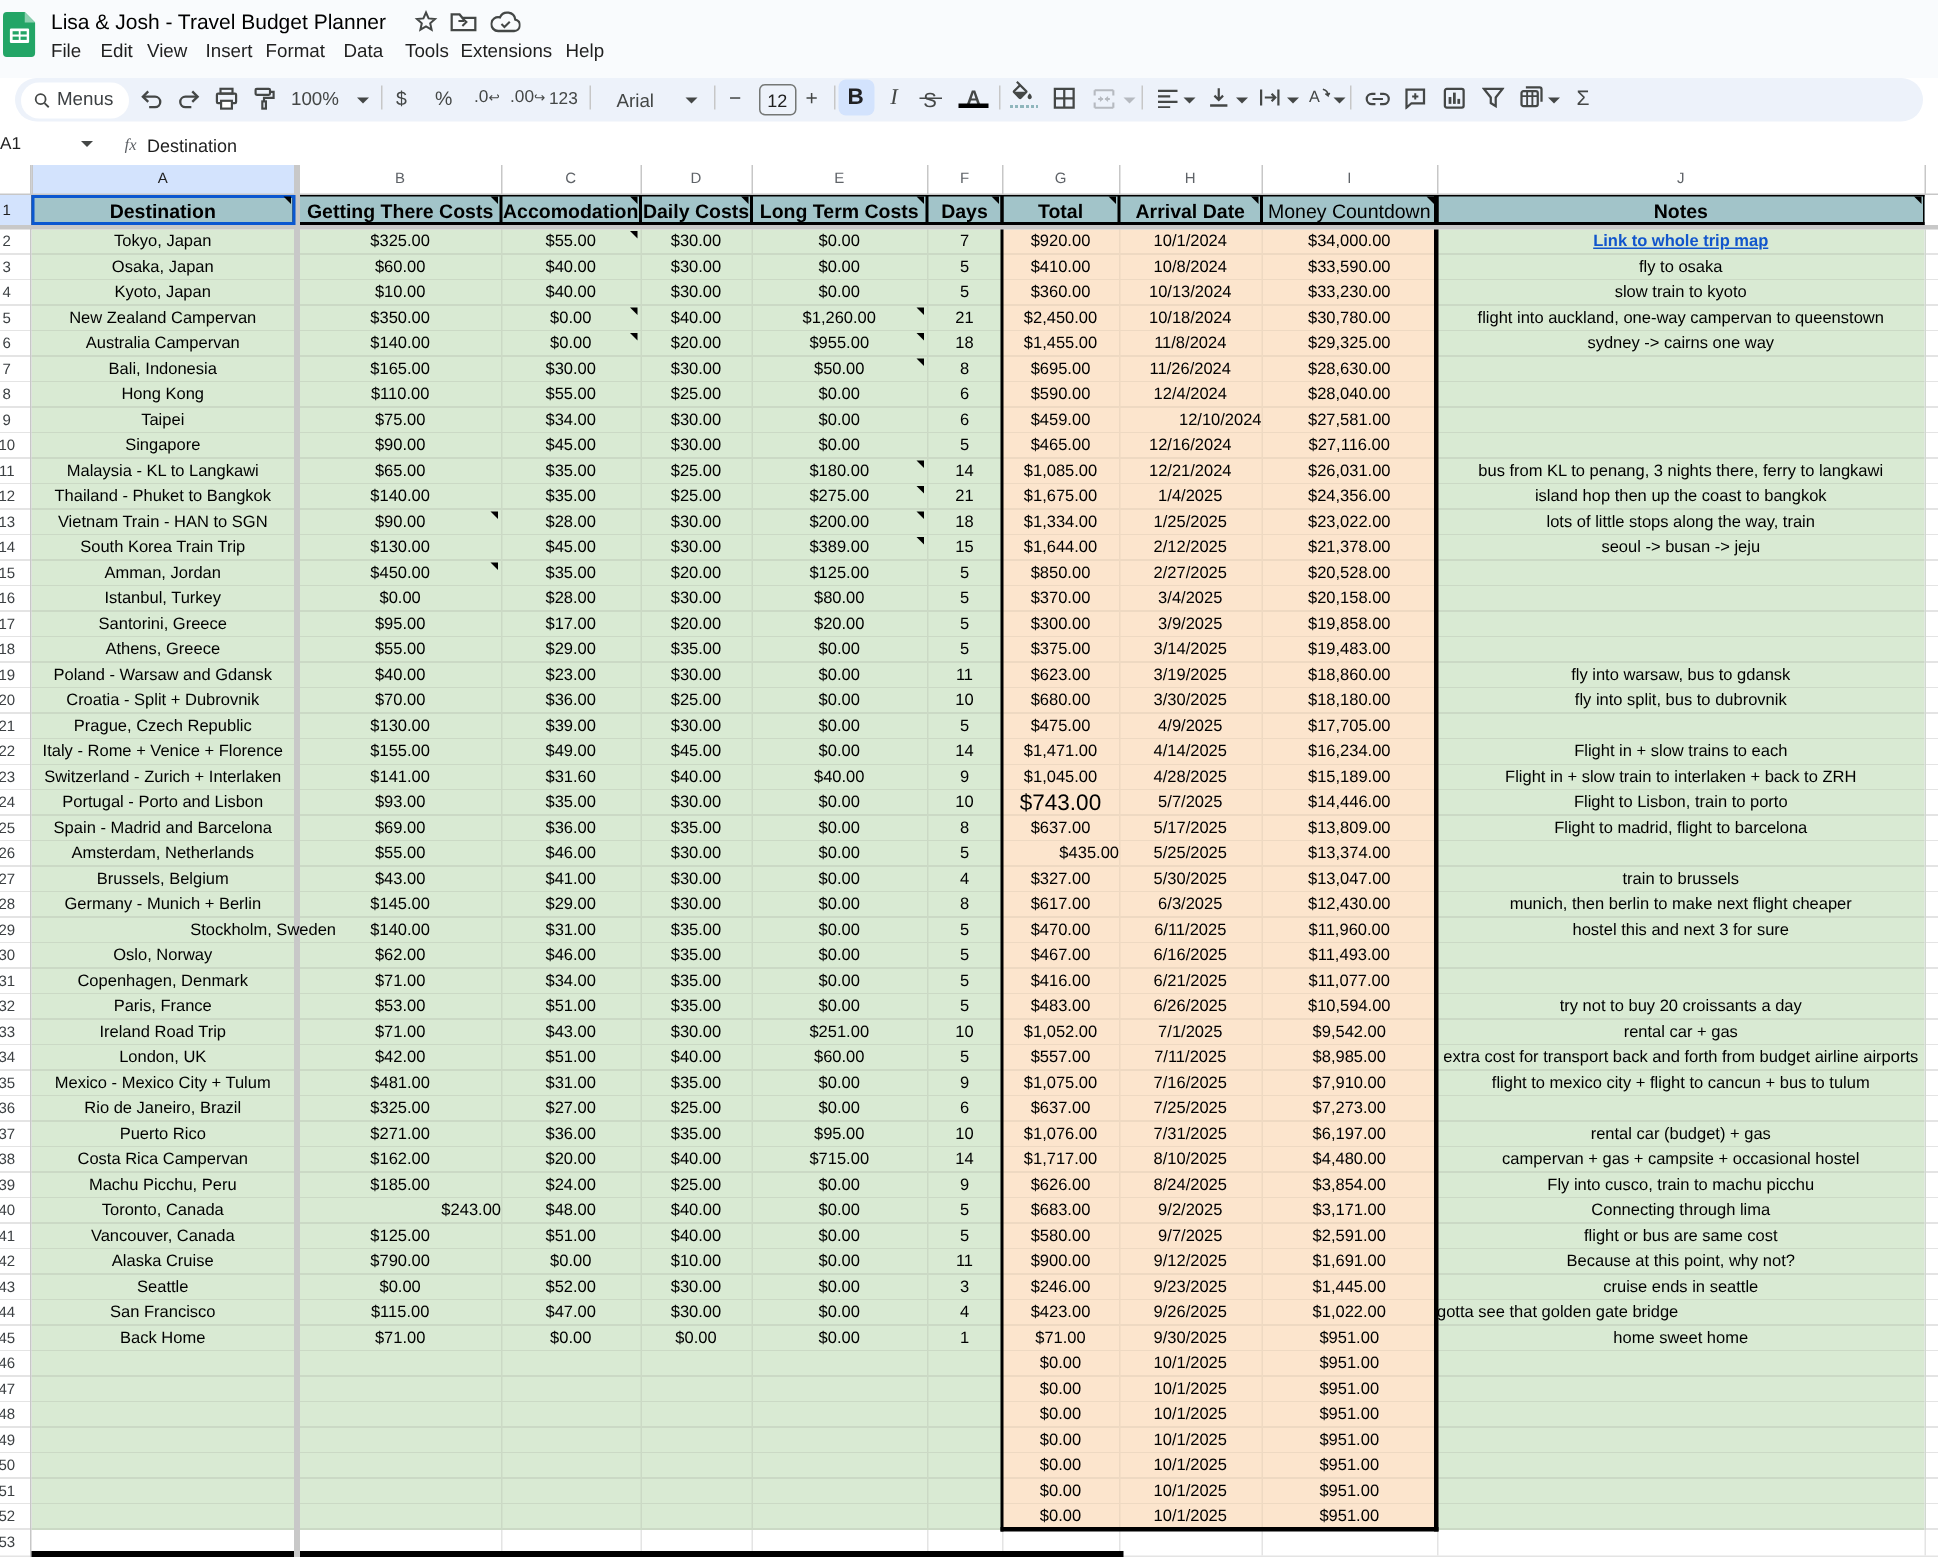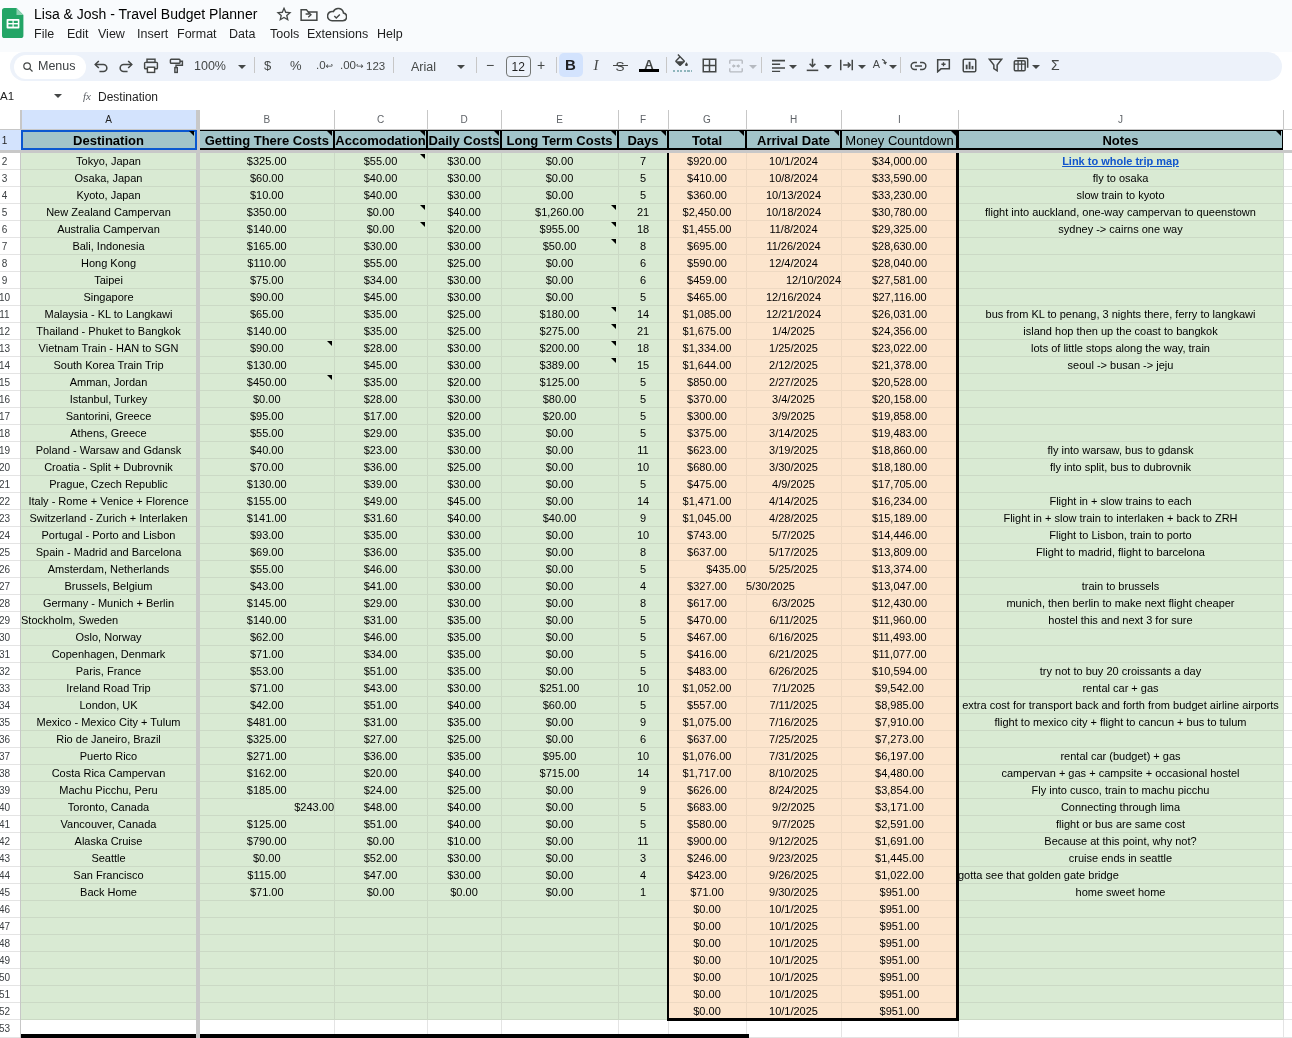--- a/index.html
+++ b/index.html
@@ -548,21 +548,21 @@
 <div style="position:absolute;left:668px;top:510.0px;width:78px;height:17px;line-height:17px;text-align:center;font-size:11px;color:#000;white-space:nowrap">$1,045.00</div>
 <div style="position:absolute;left:746px;top:510.0px;width:95px;height:17px;line-height:17px;text-align:center;font-size:11px;color:#000;white-space:nowrap">4/28/2025</div>
 <div style="position:absolute;left:841px;top:510.0px;width:117px;height:17px;line-height:17px;text-align:center;font-size:11px;color:#000;white-space:nowrap">$15,189.00</div>
 <div style="position:absolute;left:958px;top:510.0px;width:325px;height:17px;line-height:17px;text-align:center;font-size:11px;color:#000;white-space:nowrap">Flight in + slow train to interlaken + back to ZRH</div>
 <div style="position:absolute;left:21px;top:527.0px;width:175px;height:17px;line-height:17px;text-align:center;font-size:11px;color:#000;white-space:nowrap">Portugal - Porto and Lisbon</div>
 <div style="position:absolute;left:199.5px;top:527.0px;width:134.5px;height:17px;line-height:17px;text-align:center;font-size:11px;color:#000;white-space:nowrap">$93.00</div>
 <div style="position:absolute;left:334px;top:527.0px;width:93px;height:17px;line-height:17px;text-align:center;font-size:11px;color:#000;white-space:nowrap">$35.00</div>
 <div style="position:absolute;left:427px;top:527.0px;width:74px;height:17px;line-height:17px;text-align:center;font-size:11px;color:#000;white-space:nowrap">$30.00</div>
 <div style="position:absolute;left:501px;top:527.0px;width:117px;height:17px;line-height:17px;text-align:center;font-size:11px;color:#000;white-space:nowrap">$0.00</div>
 <div style="position:absolute;left:618px;top:527.0px;width:50px;height:17px;line-height:17px;text-align:center;font-size:11px;color:#000;white-space:nowrap">10</div>
-<div style="position:absolute;left:668px;top:527.0px;width:78px;height:17px;line-height:17px;text-align:center;font-size:11px;color:#000;white-space:nowrap">$743.00</div>
+<div style="position:absolute;left:668px;top:527.0px;width:78px;height:17px;line-height:17px;text-align:center;font-size:15px;color:#000;white-space:nowrap">$743.00</div>
 <div style="position:absolute;left:746px;top:527.0px;width:95px;height:17px;line-height:17px;text-align:center;font-size:11px;color:#000;white-space:nowrap">5/7/2025</div>
 <div style="position:absolute;left:841px;top:527.0px;width:117px;height:17px;line-height:17px;text-align:center;font-size:11px;color:#000;white-space:nowrap">$14,446.00</div>
 <div style="position:absolute;left:958px;top:527.0px;width:325px;height:17px;line-height:17px;text-align:center;font-size:11px;color:#000;white-space:nowrap">Flight to Lisbon, train to porto</div>
 <div style="position:absolute;left:21px;top:544.0px;width:175px;height:17px;line-height:17px;text-align:center;font-size:11px;color:#000;white-space:nowrap">Spain - Madrid and Barcelona</div>
 <div style="position:absolute;left:199.5px;top:544.0px;width:134.5px;height:17px;line-height:17px;text-align:center;font-size:11px;color:#000;white-space:nowrap">$69.00</div>
 <div style="position:absolute;left:334px;top:544.0px;width:93px;height:17px;line-height:17px;text-align:center;font-size:11px;color:#000;white-space:nowrap">$36.00</div>
 <div style="position:absolute;left:427px;top:544.0px;width:74px;height:17px;line-height:17px;text-align:center;font-size:11px;color:#000;white-space:nowrap">$35.00</div>
 <div style="position:absolute;left:501px;top:544.0px;width:117px;height:17px;line-height:17px;text-align:center;font-size:11px;color:#000;white-space:nowrap">$0.00</div>
 <div style="position:absolute;left:618px;top:544.0px;width:50px;height:17px;line-height:17px;text-align:center;font-size:11px;color:#000;white-space:nowrap">8</div>
 <div style="position:absolute;left:668px;top:544.0px;width:78px;height:17px;line-height:17px;text-align:center;font-size:11px;color:#000;white-space:nowrap">$637.00</div>
@@ -578,34 +578,34 @@
 <div style="position:absolute;left:668px;top:561.0px;width:78px;height:17px;line-height:17px;text-align:right;font-size:11px;color:#000;white-space:nowrap">$435.00</div>
 <div style="position:absolute;left:746px;top:561.0px;width:95px;height:17px;line-height:17px;text-align:center;font-size:11px;color:#000;white-space:nowrap">5/25/2025</div>
 <div style="position:absolute;left:841px;top:561.0px;width:117px;height:17px;line-height:17px;text-align:center;font-size:11px;color:#000;white-space:nowrap">$13,374.00</div>
 <div style="position:absolute;left:21px;top:578.0px;width:175px;height:17px;line-height:17px;text-align:center;font-size:11px;color:#000;white-space:nowrap">Brussels, Belgium</div>
 <div style="position:absolute;left:199.5px;top:578.0px;width:134.5px;height:17px;line-height:17px;text-align:center;font-size:11px;color:#000;white-space:nowrap">$43.00</div>
 <div style="position:absolute;left:334px;top:578.0px;width:93px;height:17px;line-height:17px;text-align:center;font-size:11px;color:#000;white-space:nowrap">$41.00</div>
 <div style="position:absolute;left:427px;top:578.0px;width:74px;height:17px;line-height:17px;text-align:center;font-size:11px;color:#000;white-space:nowrap">$30.00</div>
 <div style="position:absolute;left:501px;top:578.0px;width:117px;height:17px;line-height:17px;text-align:center;font-size:11px;color:#000;white-space:nowrap">$0.00</div>
 <div style="position:absolute;left:618px;top:578.0px;width:50px;height:17px;line-height:17px;text-align:center;font-size:11px;color:#000;white-space:nowrap">4</div>
 <div style="position:absolute;left:668px;top:578.0px;width:78px;height:17px;line-height:17px;text-align:center;font-size:11px;color:#000;white-space:nowrap">$327.00</div>
-<div style="position:absolute;left:746px;top:578.0px;width:95px;height:17px;line-height:17px;text-align:left;font-size:11px;color:#000;white-space:nowrap">5/30/2025</div>
+<div style="position:absolute;left:746px;top:578.0px;width:95px;height:17px;line-height:17px;text-align:center;font-size:11px;color:#000;white-space:nowrap">5/30/2025</div>
 <div style="position:absolute;left:841px;top:578.0px;width:117px;height:17px;line-height:17px;text-align:center;font-size:11px;color:#000;white-space:nowrap">$13,047.00</div>
 <div style="position:absolute;left:958px;top:578.0px;width:325px;height:17px;line-height:17px;text-align:center;font-size:11px;color:#000;white-space:nowrap">train to brussels</div>
 <div style="position:absolute;left:21px;top:595.0px;width:175px;height:17px;line-height:17px;text-align:center;font-size:11px;color:#000;white-space:nowrap">Germany - Munich + Berlin</div>
 <div style="position:absolute;left:199.5px;top:595.0px;width:134.5px;height:17px;line-height:17px;text-align:center;font-size:11px;color:#000;white-space:nowrap">$145.00</div>
 <div style="position:absolute;left:334px;top:595.0px;width:93px;height:17px;line-height:17px;text-align:center;font-size:11px;color:#000;white-space:nowrap">$29.00</div>
 <div style="position:absolute;left:427px;top:595.0px;width:74px;height:17px;line-height:17px;text-align:center;font-size:11px;color:#000;white-space:nowrap">$30.00</div>
 <div style="position:absolute;left:501px;top:595.0px;width:117px;height:17px;line-height:17px;text-align:center;font-size:11px;color:#000;white-space:nowrap">$0.00</div>
 <div style="position:absolute;left:618px;top:595.0px;width:50px;height:17px;line-height:17px;text-align:center;font-size:11px;color:#000;white-space:nowrap">8</div>
 <div style="position:absolute;left:668px;top:595.0px;width:78px;height:17px;line-height:17px;text-align:center;font-size:11px;color:#000;white-space:nowrap">$617.00</div>
 <div style="position:absolute;left:746px;top:595.0px;width:95px;height:17px;line-height:17px;text-align:center;font-size:11px;color:#000;white-space:nowrap">6/3/2025</div>
 <div style="position:absolute;left:841px;top:595.0px;width:117px;height:17px;line-height:17px;text-align:center;font-size:11px;color:#000;white-space:nowrap">$12,430.00</div>
 <div style="position:absolute;left:958px;top:595.0px;width:325px;height:17px;line-height:17px;text-align:center;font-size:11px;color:#000;white-space:nowrap">munich, then berlin to make next flight cheaper</div>
-<div style="position:absolute;left:21px;top:612.0px;width:203px;height:17px;line-height:17px;text-align:left;font-size:11px;color:#000;white-space:nowrap">Stockholm, Sweden</div>
+<div style="position:absolute;left:21px;top:612.0px;width:203px;height:17px;line-height:17px;text-align:right;font-size:11px;color:#000;white-space:nowrap">Stockholm, Sweden</div>
 <div style="position:absolute;left:199.5px;top:612.0px;width:134.5px;height:17px;line-height:17px;text-align:center;font-size:11px;color:#000;white-space:nowrap">$140.00</div>
 <div style="position:absolute;left:334px;top:612.0px;width:93px;height:17px;line-height:17px;text-align:center;font-size:11px;color:#000;white-space:nowrap">$31.00</div>
 <div style="position:absolute;left:427px;top:612.0px;width:74px;height:17px;line-height:17px;text-align:center;font-size:11px;color:#000;white-space:nowrap">$35.00</div>
 <div style="position:absolute;left:501px;top:612.0px;width:117px;height:17px;line-height:17px;text-align:center;font-size:11px;color:#000;white-space:nowrap">$0.00</div>
 <div style="position:absolute;left:618px;top:612.0px;width:50px;height:17px;line-height:17px;text-align:center;font-size:11px;color:#000;white-space:nowrap">5</div>
 <div style="position:absolute;left:668px;top:612.0px;width:78px;height:17px;line-height:17px;text-align:center;font-size:11px;color:#000;white-space:nowrap">$470.00</div>
 <div style="position:absolute;left:746px;top:612.0px;width:95px;height:17px;line-height:17px;text-align:center;font-size:11px;color:#000;white-space:nowrap">6/11/2025</div>
 <div style="position:absolute;left:841px;top:612.0px;width:117px;height:17px;line-height:17px;text-align:center;font-size:11px;color:#000;white-space:nowrap">$11,960.00</div>
 <div style="position:absolute;left:958px;top:612.0px;width:325px;height:17px;line-height:17px;text-align:center;font-size:11px;color:#000;white-space:nowrap">hostel this and next 3 for sure</div>
 <div style="position:absolute;left:21px;top:629.0px;width:175px;height:17px;line-height:17px;text-align:center;font-size:11px;color:#000;white-space:nowrap">Oslo, Norway</div>

